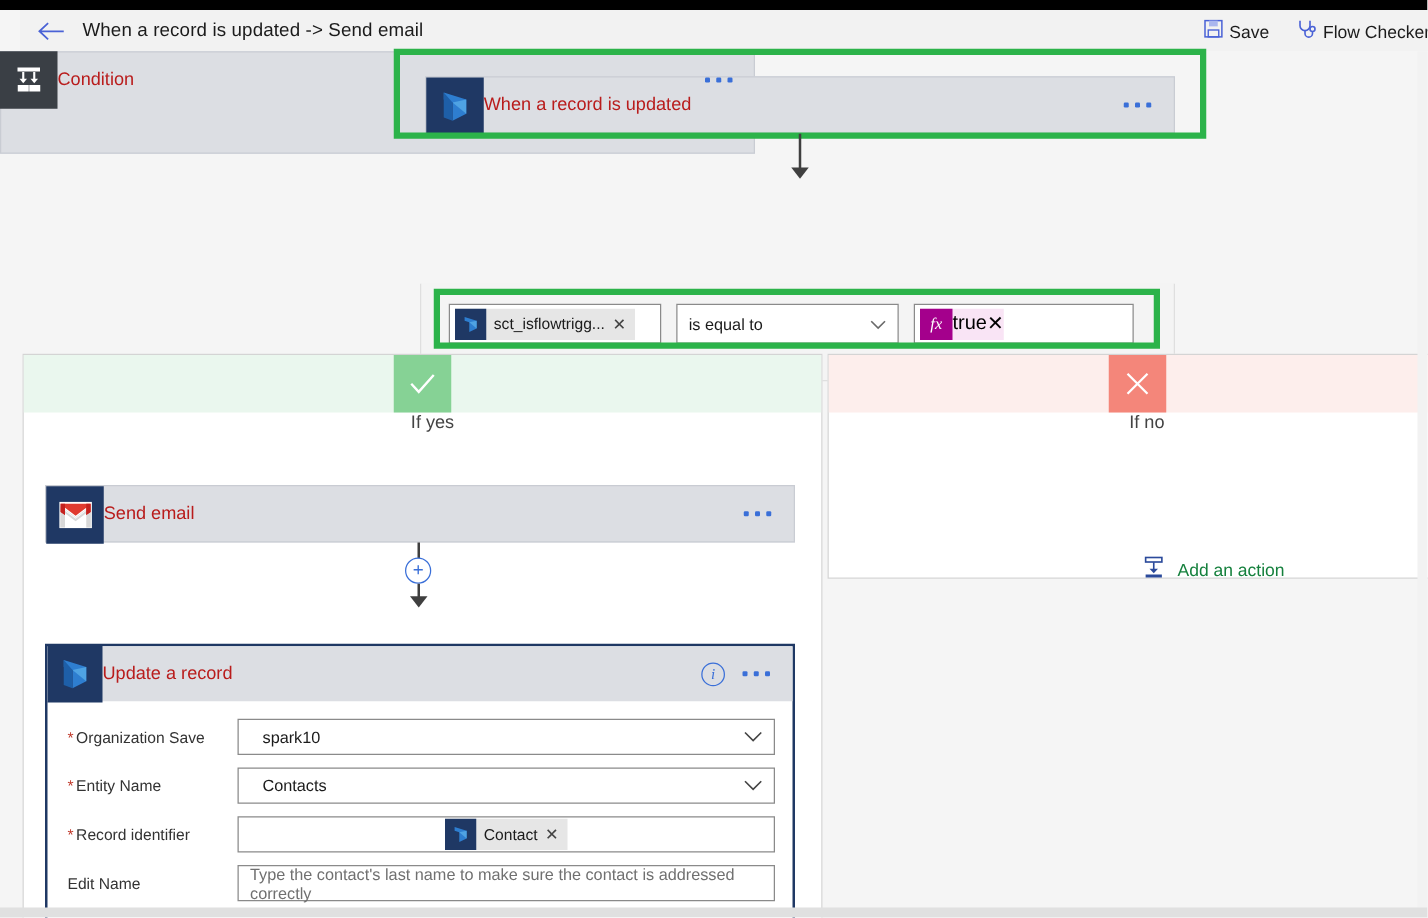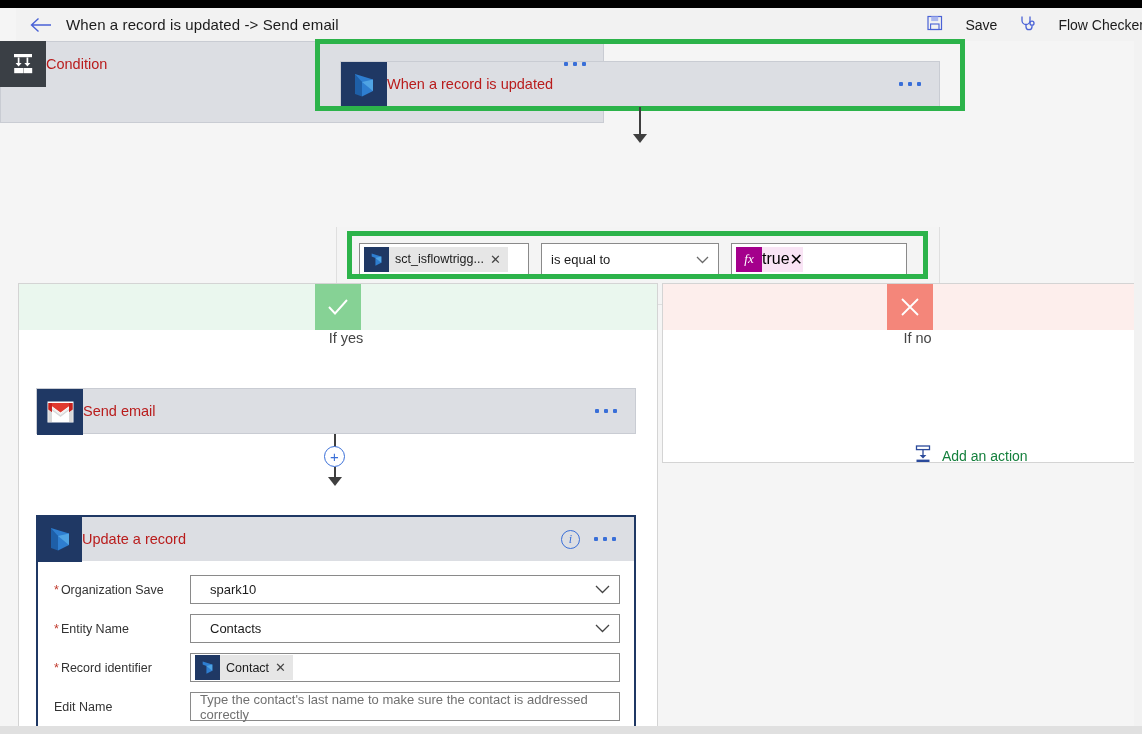--- a/index.html
+++ b/index.html
@@ -14,21 +14,21 @@
   .topstrip { position:absolute; left:0; top:0; width:1142px; height:8px; background:#000; }
 
   
   .cmdbar {
     position:absolute; left:16px; top:8px; width:1142px; height:33px;
     background:#f2f2f2; display:flex; align-items:center;
   }
   .back-arrow { width:50px; height:33px; display:flex; align-items:center; justify-content:center; cursor:pointer; }
   .cmd-title { font-size:15px; color:#1b1b1b; letter-spacing:.1px; }
   .cmd-right { margin-left:auto; display:flex; align-items:center; gap:22px; padding-right:14px; }
-  .cmd-btn { display:flex; align-items:center; gap:22px; cursor:pointer; font-size:14px; color:#1b1b1b; }
+  .cmd-btn { display:flex; align-items:center; gap:4px; cursor:pointer; font-size:14px; color:#1b1b1b; }
 
   
   .canvas { position:absolute; left:0; top:41px; width:1142px; height:693px; background:#f5f5f5; }
 
   
   .card { position:absolute; background:#dcdee3; border:1px solid #c9ccd3; display:flex; }
   .card-icon { width:46px; min-height:46px; display:flex; align-items:center; justify-content:center; flex:none; }
   .card-title { flex:1; display:flex; align-items:center; padding-left:0; font-size:14.5px; color:#b91c1c; }
   .ellipsis { display:flex; align-items:center; gap:5px; padding-right:18px; cursor:pointer; }
   .ellipsis i { width:4px; height:4px; background:#3a6fd8; display:block; border-radius:1px; }
@@ -113,21 +113,21 @@
   .form { padding:12px 0 0 0; }
   .frow { display:flex; align-items:center; height:33px; margin-bottom:6px; }
   .flabel { width:152px; padding-left:16px; font-size:12.5px; color:#333; display:flex; }
   .req { color:#c0392b; margin-right:2px; }
   .fctl {
     width:430px; height:29px; background:#fff; border:1px solid #8a8a8a;
     display:flex; align-items:center; padding:0 9px; font-size:13px; color:#1b1b1b;
   }
   .fctl.sel { cursor:pointer;padding-left:19px; }
   .fctl .chev { margin-left:auto; }
-  .fctl.tokenwrap { padding:0 4px; }
+  .fctl.tokenwrap { padding:0 4px;justify-content:center; }
   .ph { color:#707070; }
   .adv { padding:12px 0 0 16px; display:flex; align-items:center; gap:6px; cursor:pointer; }
 
   .scroll-v { position:absolute; right:0; top:41px; width:8px; height:693px; background:#f2f2f2; }
   .scroll-h { position:absolute; left:0; bottom:0; width:1142px; height:8px; background:#e0e0e0; }
 </style>
 </head>
 <body>
 
 <div class="page">

